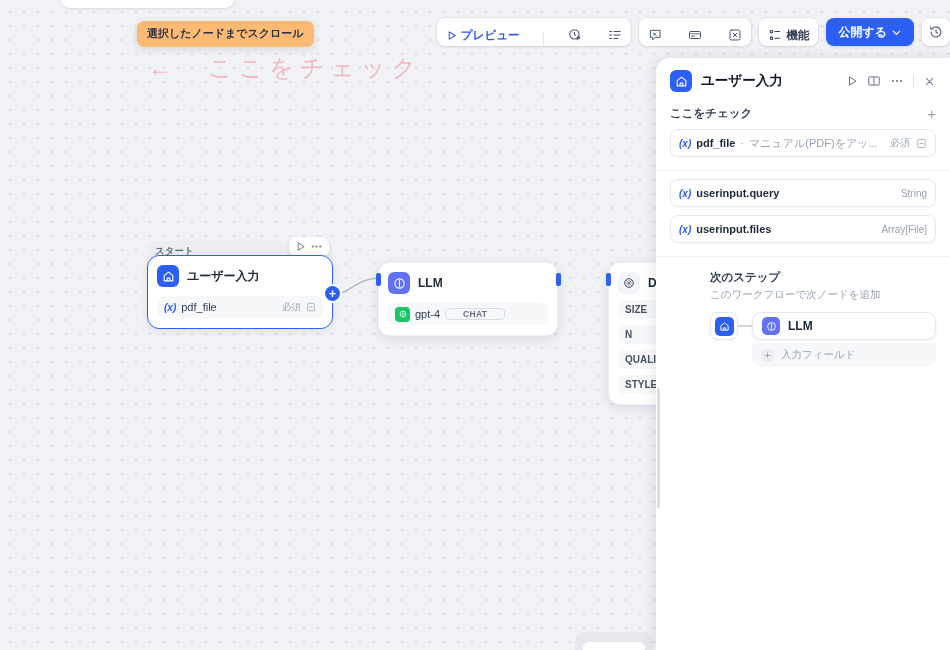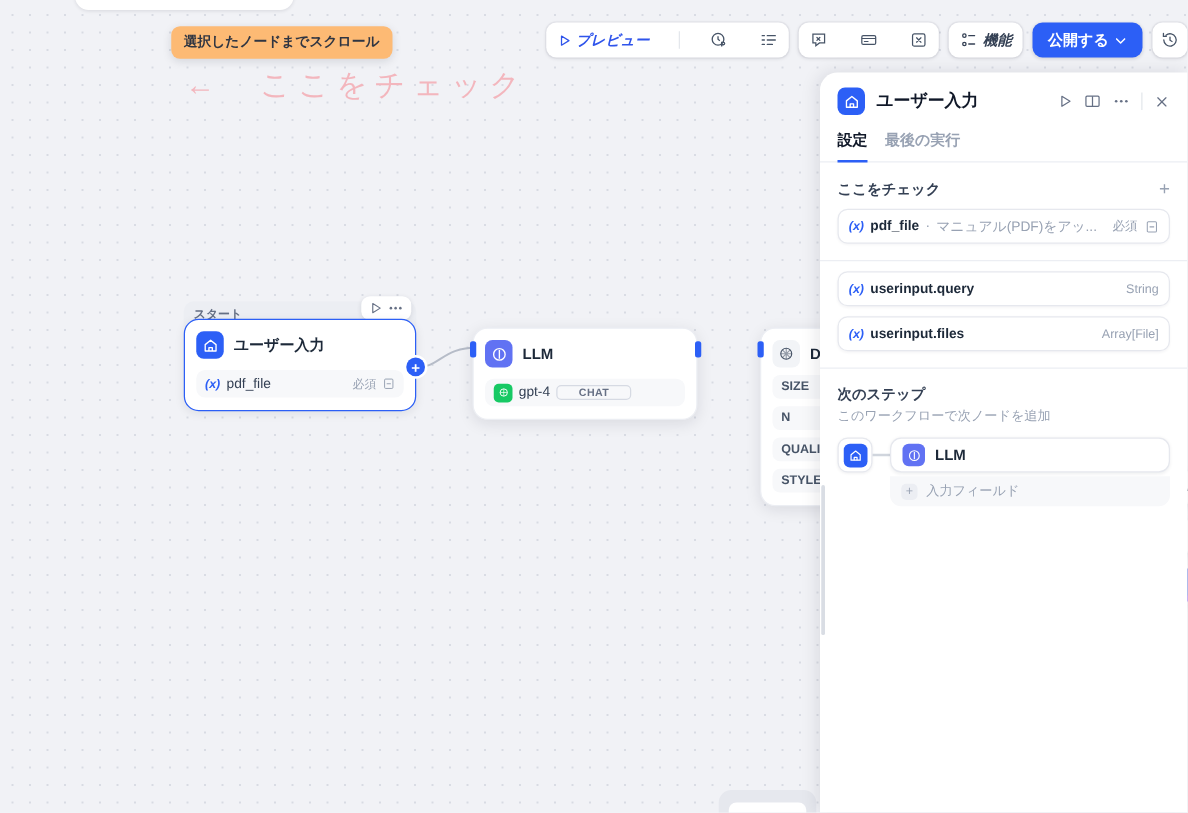--- a/index.html
+++ b/index.html
@@ -48,24 +48,24 @@
   }
   .annot {
     position: absolute; left: 148px; top: 52px;
     font-size: 24px; letter-spacing: 6px;
     color: #f3b6bd; font-weight: 500; white-space: nowrap;
   }
 
   
   .toolbar { position: absolute; right: 0px; top: 18px; display: flex; align-items: center; gap: 8px; }
   .tb-group {
-    display: flex; align-items: center; height: 28px;
+    display: flex; align-items: flex-end; height: 28px;
     background: #fff; border-radius: 8px;
     box-shadow: 0 1px 3px rgba(16,24,40,.10), 0 0 0 1px rgba(16,24,40,.04);
-    padding: 0 4px; gap: 16px; font-style: italic;
+    padding: 0 4px; gap: 16px;
   }
   .tb-btn {
     height: 22px; display: flex; align-items: center; gap: 4px;
     padding: 0 5px; border-radius: 6px; cursor: pointer;
     font-size: 11.5px; color: #344054; font-weight: 600; white-space: nowrap;
   }
   .tb-btn .lbl { font-size: 11.5px; }
   .tb-preview { color: #2f54eb; }
   .tb-sep { width: 1px; height: 14px; background: #e4e7ec; margin: 0 3px; }
   .tb-publish {
@@ -475,24 +475,20 @@
           <span class="pdiv"></span>
           <span>
             <svg width="13" height="13" viewBox="0 0 24 24" fill="none" stroke="#667085" stroke-width="1.9" stroke-linecap="round">
                 <path d="M6 6l12 12M18 6L6 18"></path>
               </svg>
           </span>
         </span>
       </div>
     </div>
 
-    <div class="tabs">
-      <div class="tab active">設定</div>
-      <div class="tab">最後の実行</div>
-    </div>
 
     <div class="panel-body">
 
       <div class="sec-title-row">
         <span class="sec-title">ここをチェック</span>
         <span class="sec-add">+</span>
       </div>
 
       <div class="field-box">
         <span class="varx">(x)</span>
@@ -519,21 +515,21 @@
       </div>
 
       <div class="field-box">
         <span class="varx">(x)</span>
         <span class="field-name">userinput.files</span>
         <span class="field-right">Array[File]</span>
       </div>
 
       <div class="sec-divider"></div>
 
-      <div style="margin-top:13px;">
+      <div style="margin-top:13px;margin-left:40px;">
         <div class="next-title">次のステップ</div>
         <div class="next-sub">このワークフローで次ノードを追加</div>
 
         <div class="next-row">
           <div class="next-ico-wrap">
             <span class="node-ico ico-blue" style="width:19px;height:19px;border-radius:5px;">
               <svg width="11" height="11" viewBox="0 0 24 24" fill="none" stroke="#fff" stroke-width="2.1" stroke-linejoin="round">
                   <path d="M4 10.5L12 4l8 6.5V20H4z"></path>
                   <path d="M9.5 20v-5h5v5"></path>
                 </svg>

